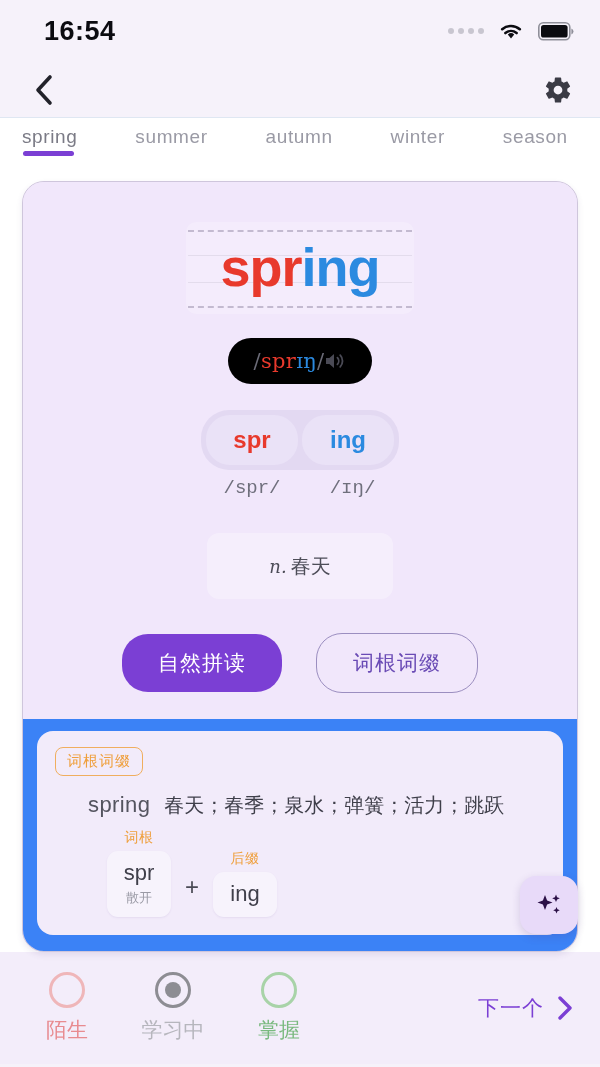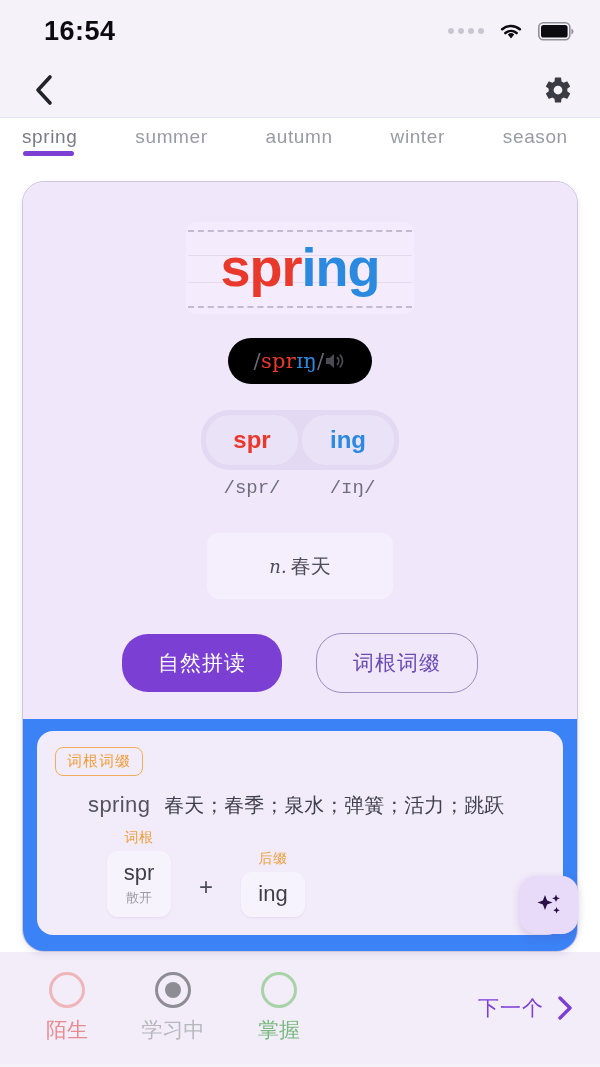--- a/index.html
+++ b/index.html
@@ -225,21 +225,21 @@
   }
   .affix-row {
     margin-top: 16px;
     display: flex; align-items: baseline; gap: 14px;
     padding-left: 33px;
   }
   .affix-word { font-size: 22px; color: #54545f; letter-spacing: .4px; }
   .affix-defs { font-size: 20px; color: #3f3f4a; }
   .morphs {
     margin-top: 10px;
-    display: flex; align-items: flex-end; gap: 28px;
+    display: flex; align-items: flex-end; gap: 14px;
     padding-left: 52px;
   }
   .morph-col { display: flex; flex-direction: column; align-items: center; }
   .morph-tag { font-size: 14px; color: #ef9f3c; margin-bottom: 4px; letter-spacing: .5px; }
   .morph-box {
     background: #f7f3fc;
     border-radius: 11px;
     min-width: 64px;
     padding: 9px 13px 10px 13px;
     text-align: center;

